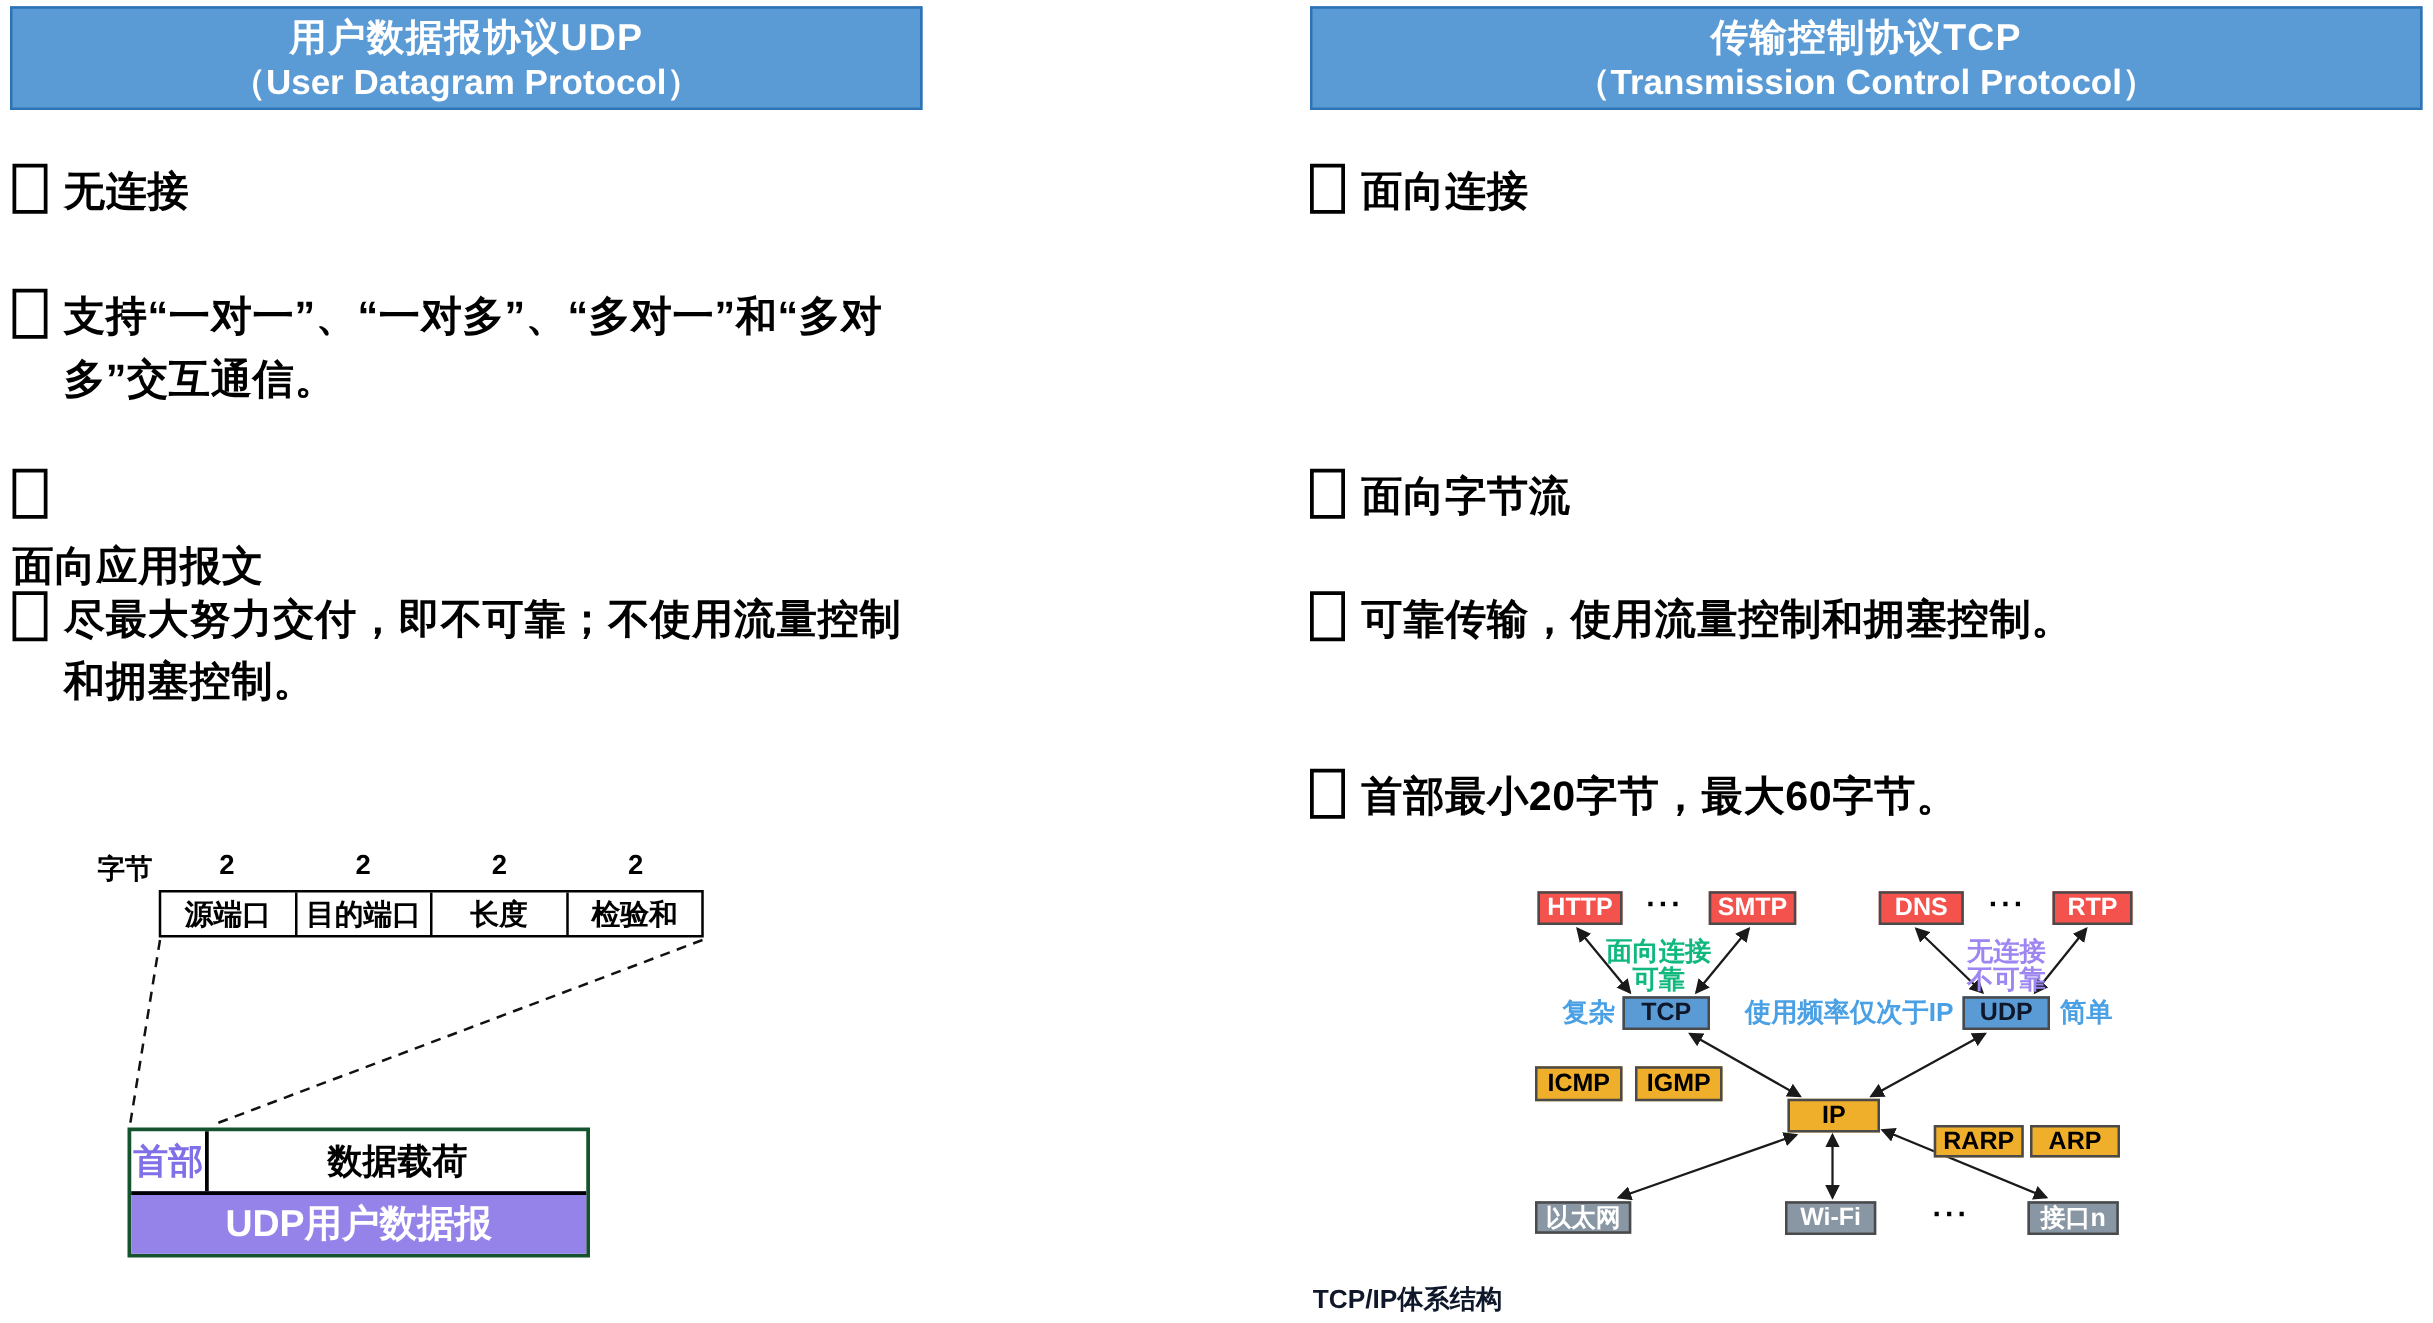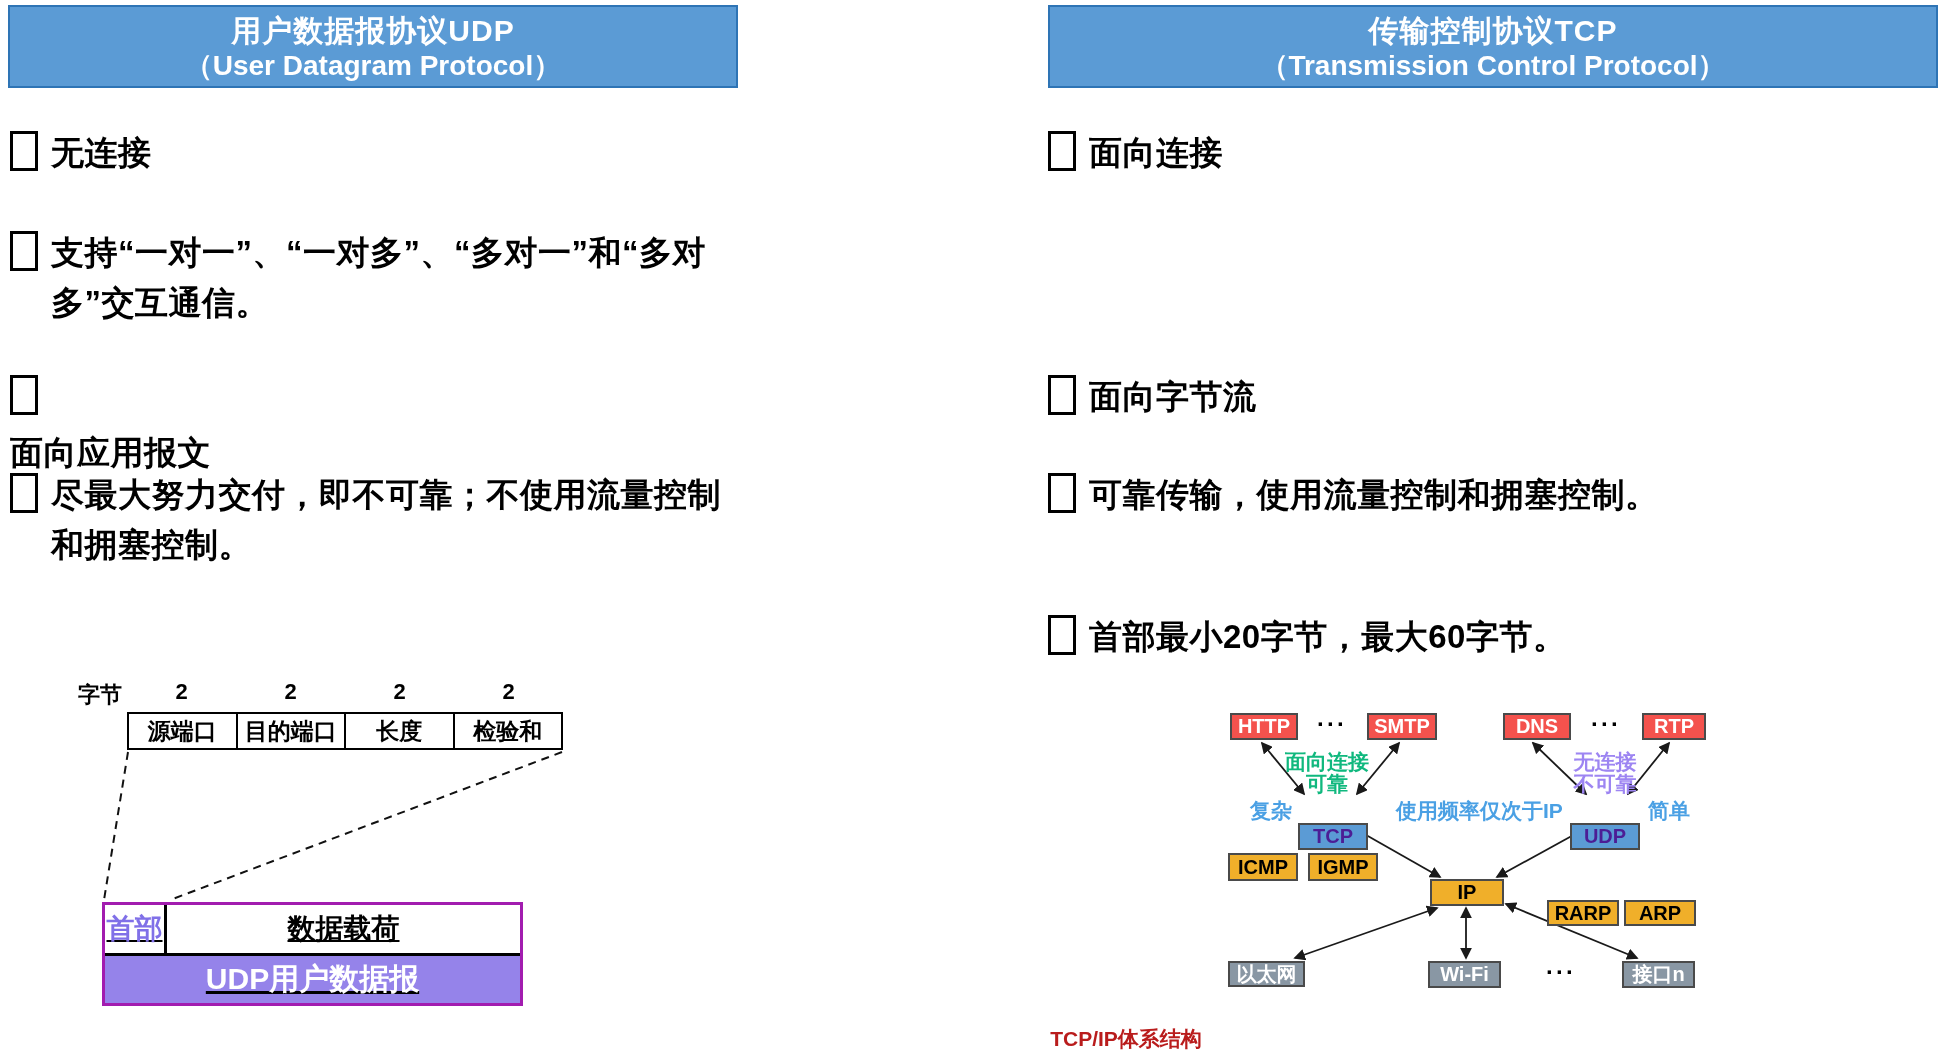--- a/index.html
+++ b/index.html
@@ -18,40 +18,40 @@
   .bullet { position:absolute; display:flex; align-items:flex-start; gap:13px; }
   .cb { flex:0 0 auto; width:28px; height:40px; border:3px solid #000; background:#fff; margin-top:3px; }
   .btxt { font-size:33px; line-height:50px; letter-spacing:0.5px; }
 
   
   .dlabel { position:absolute; font-size:22px; }
   .sizelabel { position:absolute; width:109px; text-align:center; font-size:22px; }
   .fieldrow { position:absolute; left:127px; top:712px; width:436px; height:38px; display:flex; border:2px solid #000; background:#fff; }
   .fieldrow .cell { flex:1; display:flex; align-items:center; justify-content:center; font-size:23px; border-left:2px solid #000; }
   .fieldrow .cell:first-child { border-left:none; }
-  .expand { position:absolute; left:102px; top:902px; width:421px; border:3px solid #a21caf; background:#fff;text-decoration:underline; }
+  .expand { position:absolute; left:102px; top:902px; width:370px; border:3px solid #14532d; background:#fff; }
   .expand .r1 { display:flex; height:48px; }
   .expand .r1 .hcell { width:62px; display:flex; align-items:center; justify-content:center; border-right:3px solid #000; color:var(--purple-label); font-size:28px; }
   .expand .r1 .pcell { flex:1; display:flex; align-items:center; justify-content:center; font-size:28px; }
   .expand .r2 { height:50px; display:flex; align-items:center; justify-content:center; border-top:3px solid #000; background:var(--purple-box); color:#fff; font-size:30px; }
   .lcaption { position:absolute; left:102px; top:1020px; width:388px; text-align:center; font-size:27px; color:var(--light-blue-text); }
 
   
   .stack { position:absolute; left:1050px; top:686px; width:152px; border:1px solid #5a6570; }
   .layer { display:flex; align-items:center; justify-content:center; font-size:24px; border-bottom:1px solid #5a6570; }
   .layer:last-child { border-bottom:none; }
   .l-app { background:var(--red); color:#fff; }
   .l-tr  { background:var(--blue-box); color:#fff; }
   .l-net { background:var(--gold); color:#000; }
   .l-if  { background:var(--gray); color:#fff; }
-  .scaption { position:absolute; left:1044px; top:1025px; width:164px; text-align:center; font-size:21px; color:#b91c1c; }
+  .scaption { position:absolute; left:1044px; top:1025px; width:164px; text-align:center; font-size:21px; color:#0f172a; }
 
   .pbox { position:absolute; display:flex; align-items:center; justify-content:center; border:2px solid #4a4a4a; font-size:20px; }
   .pbox.red  { background:var(--red); color:#fff; }
-  .pbox.blue { background:var(--blue-box); color:#4c1d95;margin-top:26px; }
+  .pbox.blue { background:var(--blue-box); color:#0f172a; }
   .pbox.gold { background:var(--gold); color:#000; }
   .pbox.gray { background:var(--gray); color:#fff; }
 
   .dots { position:absolute; width:30px; text-align:center; font-size:24px; color:#000; letter-spacing:2px; }
   .ann { position:absolute; font-size:21px; line-height:22px; }
   .ann.center2 { width:100px; text-align:center; }
   .green  { color:var(--green-text); }
   .lblue  { color:var(--light-blue-text); }
   .purple { color:var(--purple-text); }
 </style>

